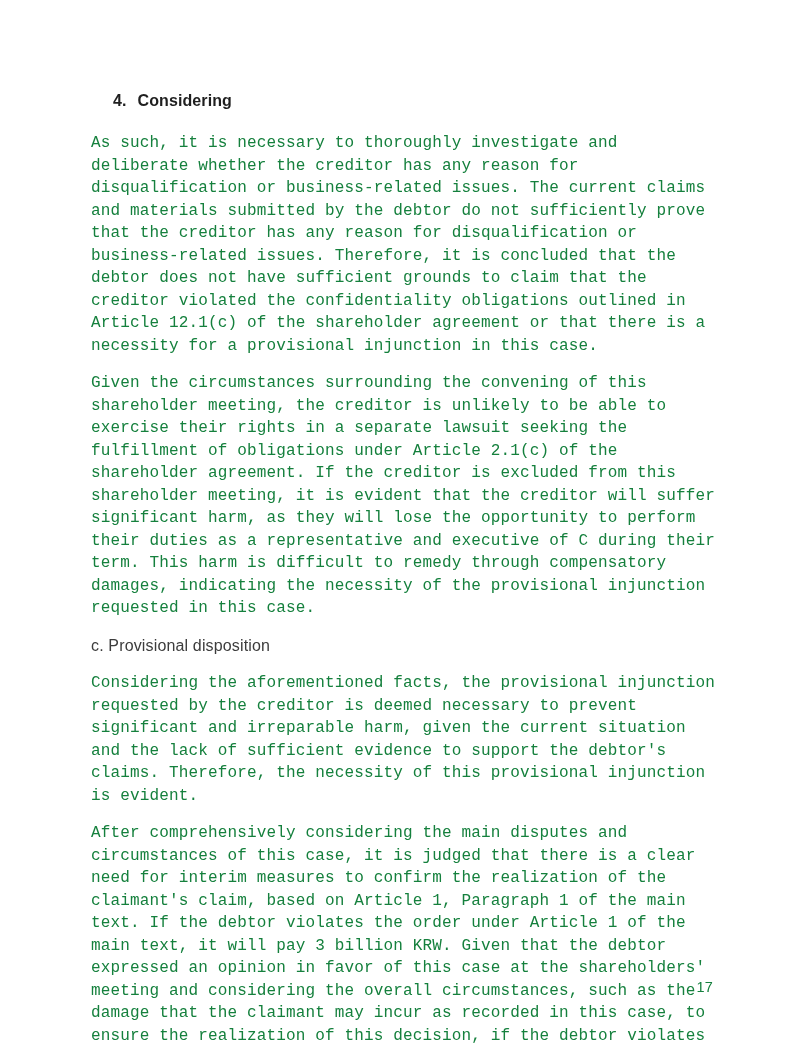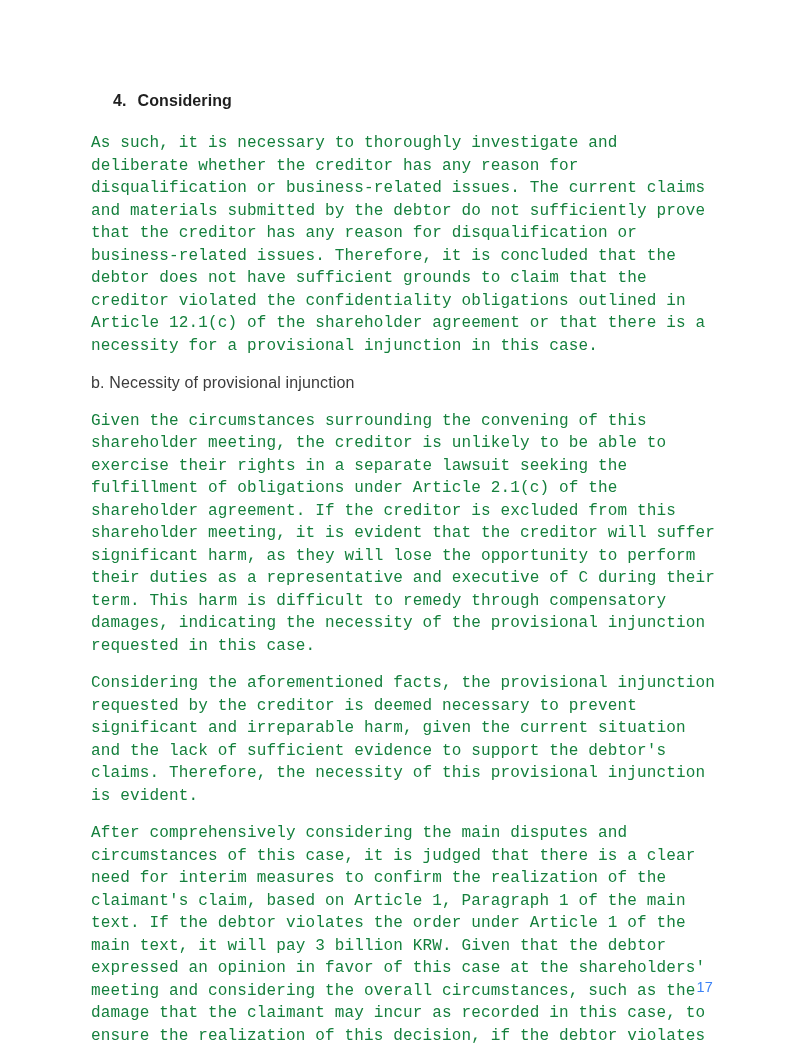--- a/index.html
+++ b/index.html
@@ -49,40 +49,40 @@
     letter-spacing: 0.15px;
     margin: 0 0 15px 0;
     color: #3c3c3c;
     font-weight: 400;
   }
   .page-number {
     position: absolute;
     top: 979px;
     right: 93px;
     font-size: 14.5px;
-    color: #3b82f6;
+    color: #15803d;
     letter-spacing: 0.2px;
   }
 </style>
 </head>
 <body>
 
 <div class="page">
   <div class="content">
 
     <h3 class="doc-heading">
       <span class="heading-number">4.</span><span>Considering</span>
     </h3>
 
     <p class="block">As such, it is necessary to thoroughly investigate and deliberate whether the creditor has any reason for disqualification or business-related issues. The current claims and materials submitted by the debtor do not sufficiently prove that the creditor has any reason for disqualification or business-related issues. Therefore, it is concluded that the debtor does not have sufficient grounds to claim that the creditor violated the confidentiality obligations outlined in Article 12.1(c) of the shareholder agreement or that there is a necessity for a provisional injunction in this case.</p>
 
-    <p class="subheading">b. Necessity of provisional injunction</p>
 
     <p class="block">Given the circumstances surrounding the convening of this shareholder meeting, the creditor is unlikely to be able to exercise their rights in a separate lawsuit seeking the fulfillment of obligations under Article 2.1(c) of the shareholder agreement. If the creditor is excluded from this shareholder meeting, it is evident that the creditor will suffer significant harm, as they will lose the opportunity to perform their duties as a representative and executive of C during their term. This harm is difficult to remedy through compensatory damages, indicating the necessity of the provisional injunction requested in this case.</p>
 
+    <p class="subheading">c. Provisional disposition</p>
 
     <p class="block">Considering the aforementioned facts, the provisional injunction requested by the creditor is deemed necessary to prevent significant and irreparable harm, given the current situation and the lack of sufficient evidence to support the debtor's claims. Therefore, the necessity of this provisional injunction is evident.</p>
 
     <p class="block">After comprehensively considering the main disputes and circumstances of this case, it is judged that there is a clear need for interim measures to confirm the realization of the claimant's claim, based on Article 1, Paragraph 1 of the main text. If the debtor violates the order under Article 1 of the main text, it will pay 3 billion KRW. Given that the debtor expressed an opinion in favor of this case at the shareholders' meeting and considering the overall circumstances, such as the damage that the claimant may incur as recorded in this case, to ensure the realization of this decision, if the debtor violates the order under Article 1 of the main text, it is reasonable to pay 2 billion KRW.</p>
 
   </div>
 
   <div class="page-number">17</div>
 </div>
 

